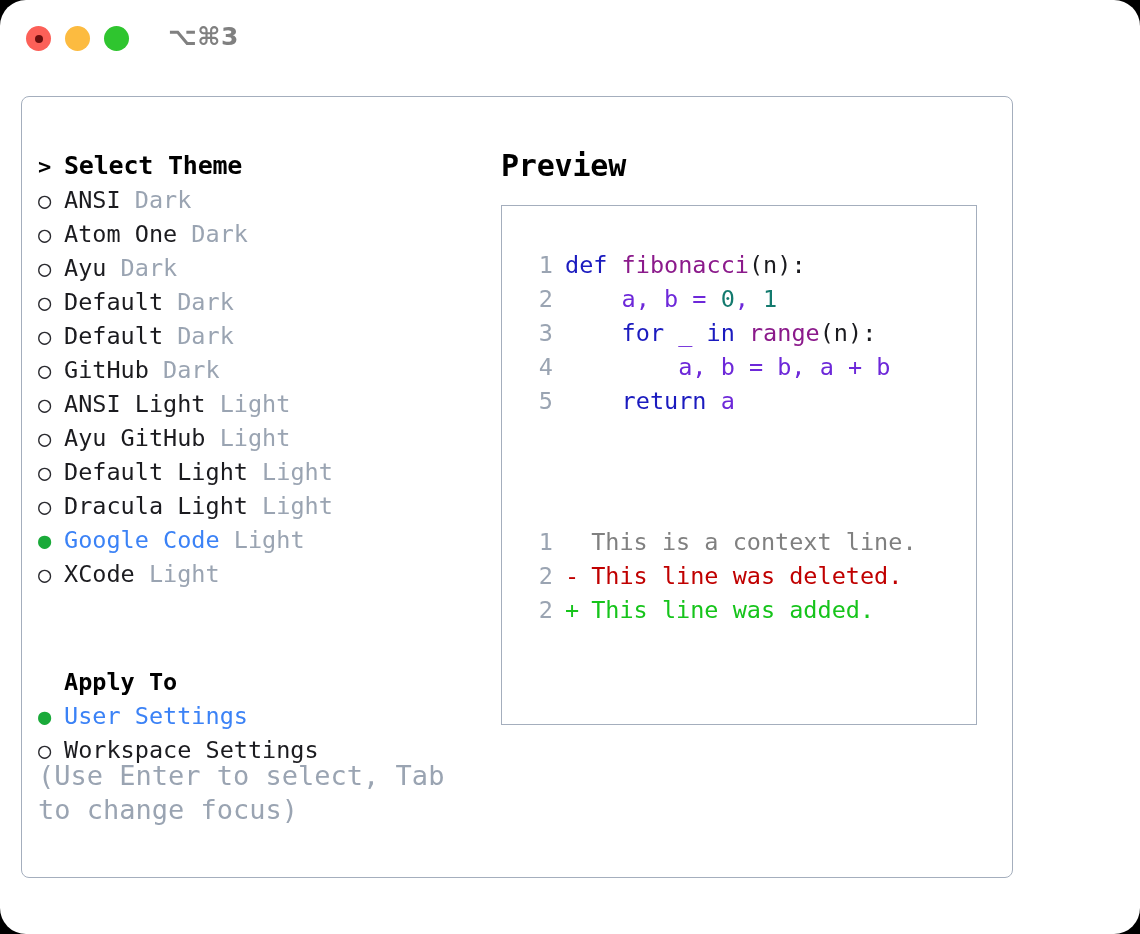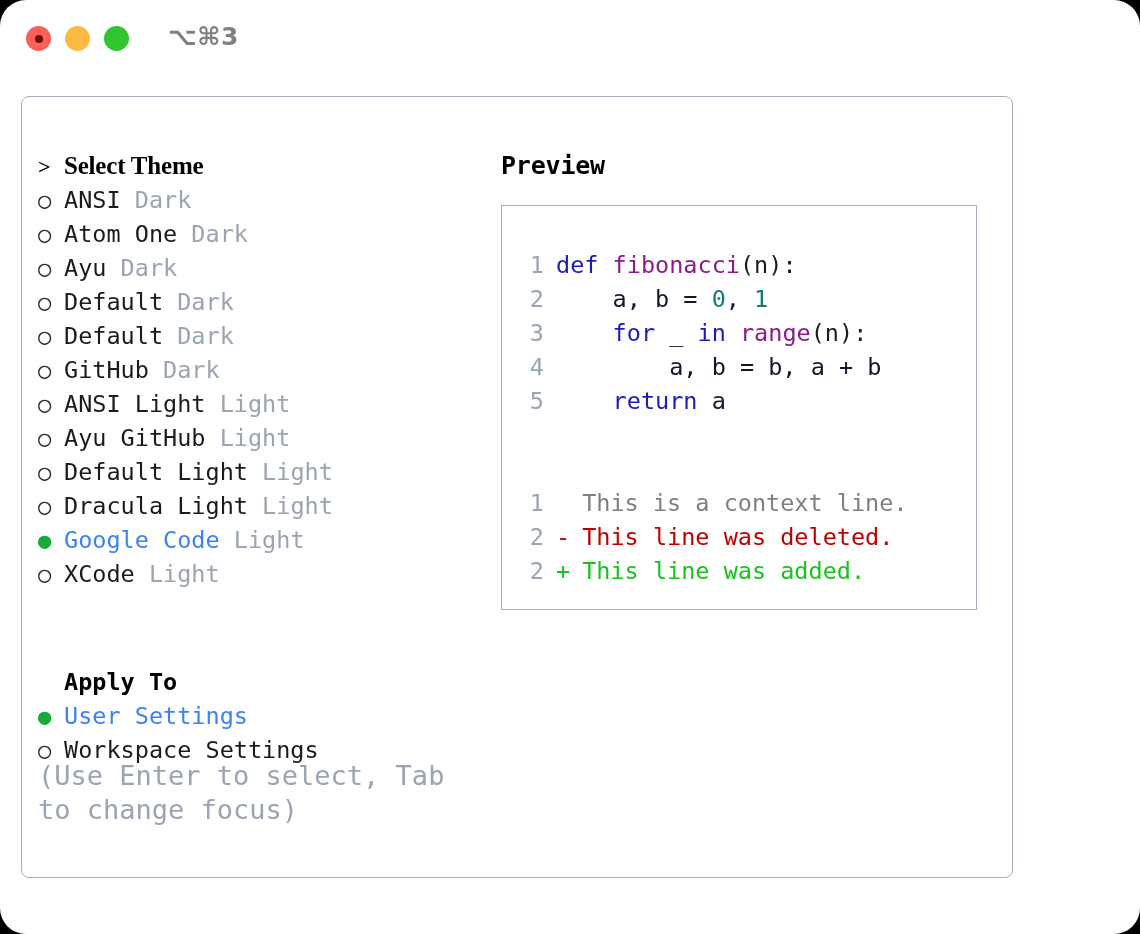--- a/index.html
+++ b/index.html
@@ -103,21 +103,20 @@
   }
   .marker.selected { color: #1aaa3a; }
   .marker.unselected { color: #2b2b30; }
   .marker.caret { color: #000000; font-weight: 700; }
 
   .list-header {
     font-weight: 700;
     font-size: 25px;
     color: #000000;
     letter-spacing: -0.2px;
-    font-family: Liberation Serif, serif;
   }
   .theme-name { color: #1b1b1f; }
   .row.active .theme-name { color: #3b82f6; }
   .theme-kind { color: #9aa4b2; text-align: center; }
 
   .section-gap { height: 34px; }
   .section-title {
     font-weight: 700;
     font-size: 23.5px;
     color: #000000;
@@ -136,58 +135,58 @@
   }
 
   
   #right-col {
     position: absolute;
     left: 479px;
     top: 52px;
     width: 490px;
   }
   #preview-title {
-    font-size: 25px;
+    font-size: 30px;
     font-weight: 700;
     color: #000000;
     line-height: 34px;
     letter-spacing: -0.2px;
   }
   #preview-box {
     margin-top: 22px;
     width: 476px;
-    height: 405px;
+    height: 520px;
     box-sizing: border-box;
     border: 1.8px solid #a4aebd;
     background: #ffffff;
-    padding: 42px 0 0 0;
+    padding: 42px 0 0 9px;
   }
   .code-line {
     white-space: pre;
     font-size: 23.5px;
     line-height: 34px;
     padding-left: 18px;
     color: #1b1b1f;
   }
   .ln {
     display: inline-block;
     width: 24px;
     text-align: right;
     color: #9aa4b2;
     margin-right: 12px;
   }
   .kw   { color: #1b1bbf; }
   .fn   { color: #8b1a8b; }
   .num  { color: #137a6e; }
-  .plain{ color: #0f172a; }
+  .plain{ color: #6d28d9; }
   .punct{ color: #1b1b1f; }
 
   .blank-line { height: 34px; }
 
-  .diff-ctx  { color: #808080; }
+  .diff-ctx  { color: #808080; margin-top: 39px; }
   .diff-del  { color: #c00000; }
   .diff-add  { color: #16c41b; }
   .sign { display: inline-block; width: 12px; }
 </style>
 </head>
 <body>
 
 <div id="window">
 
   <div id="titlebar">

